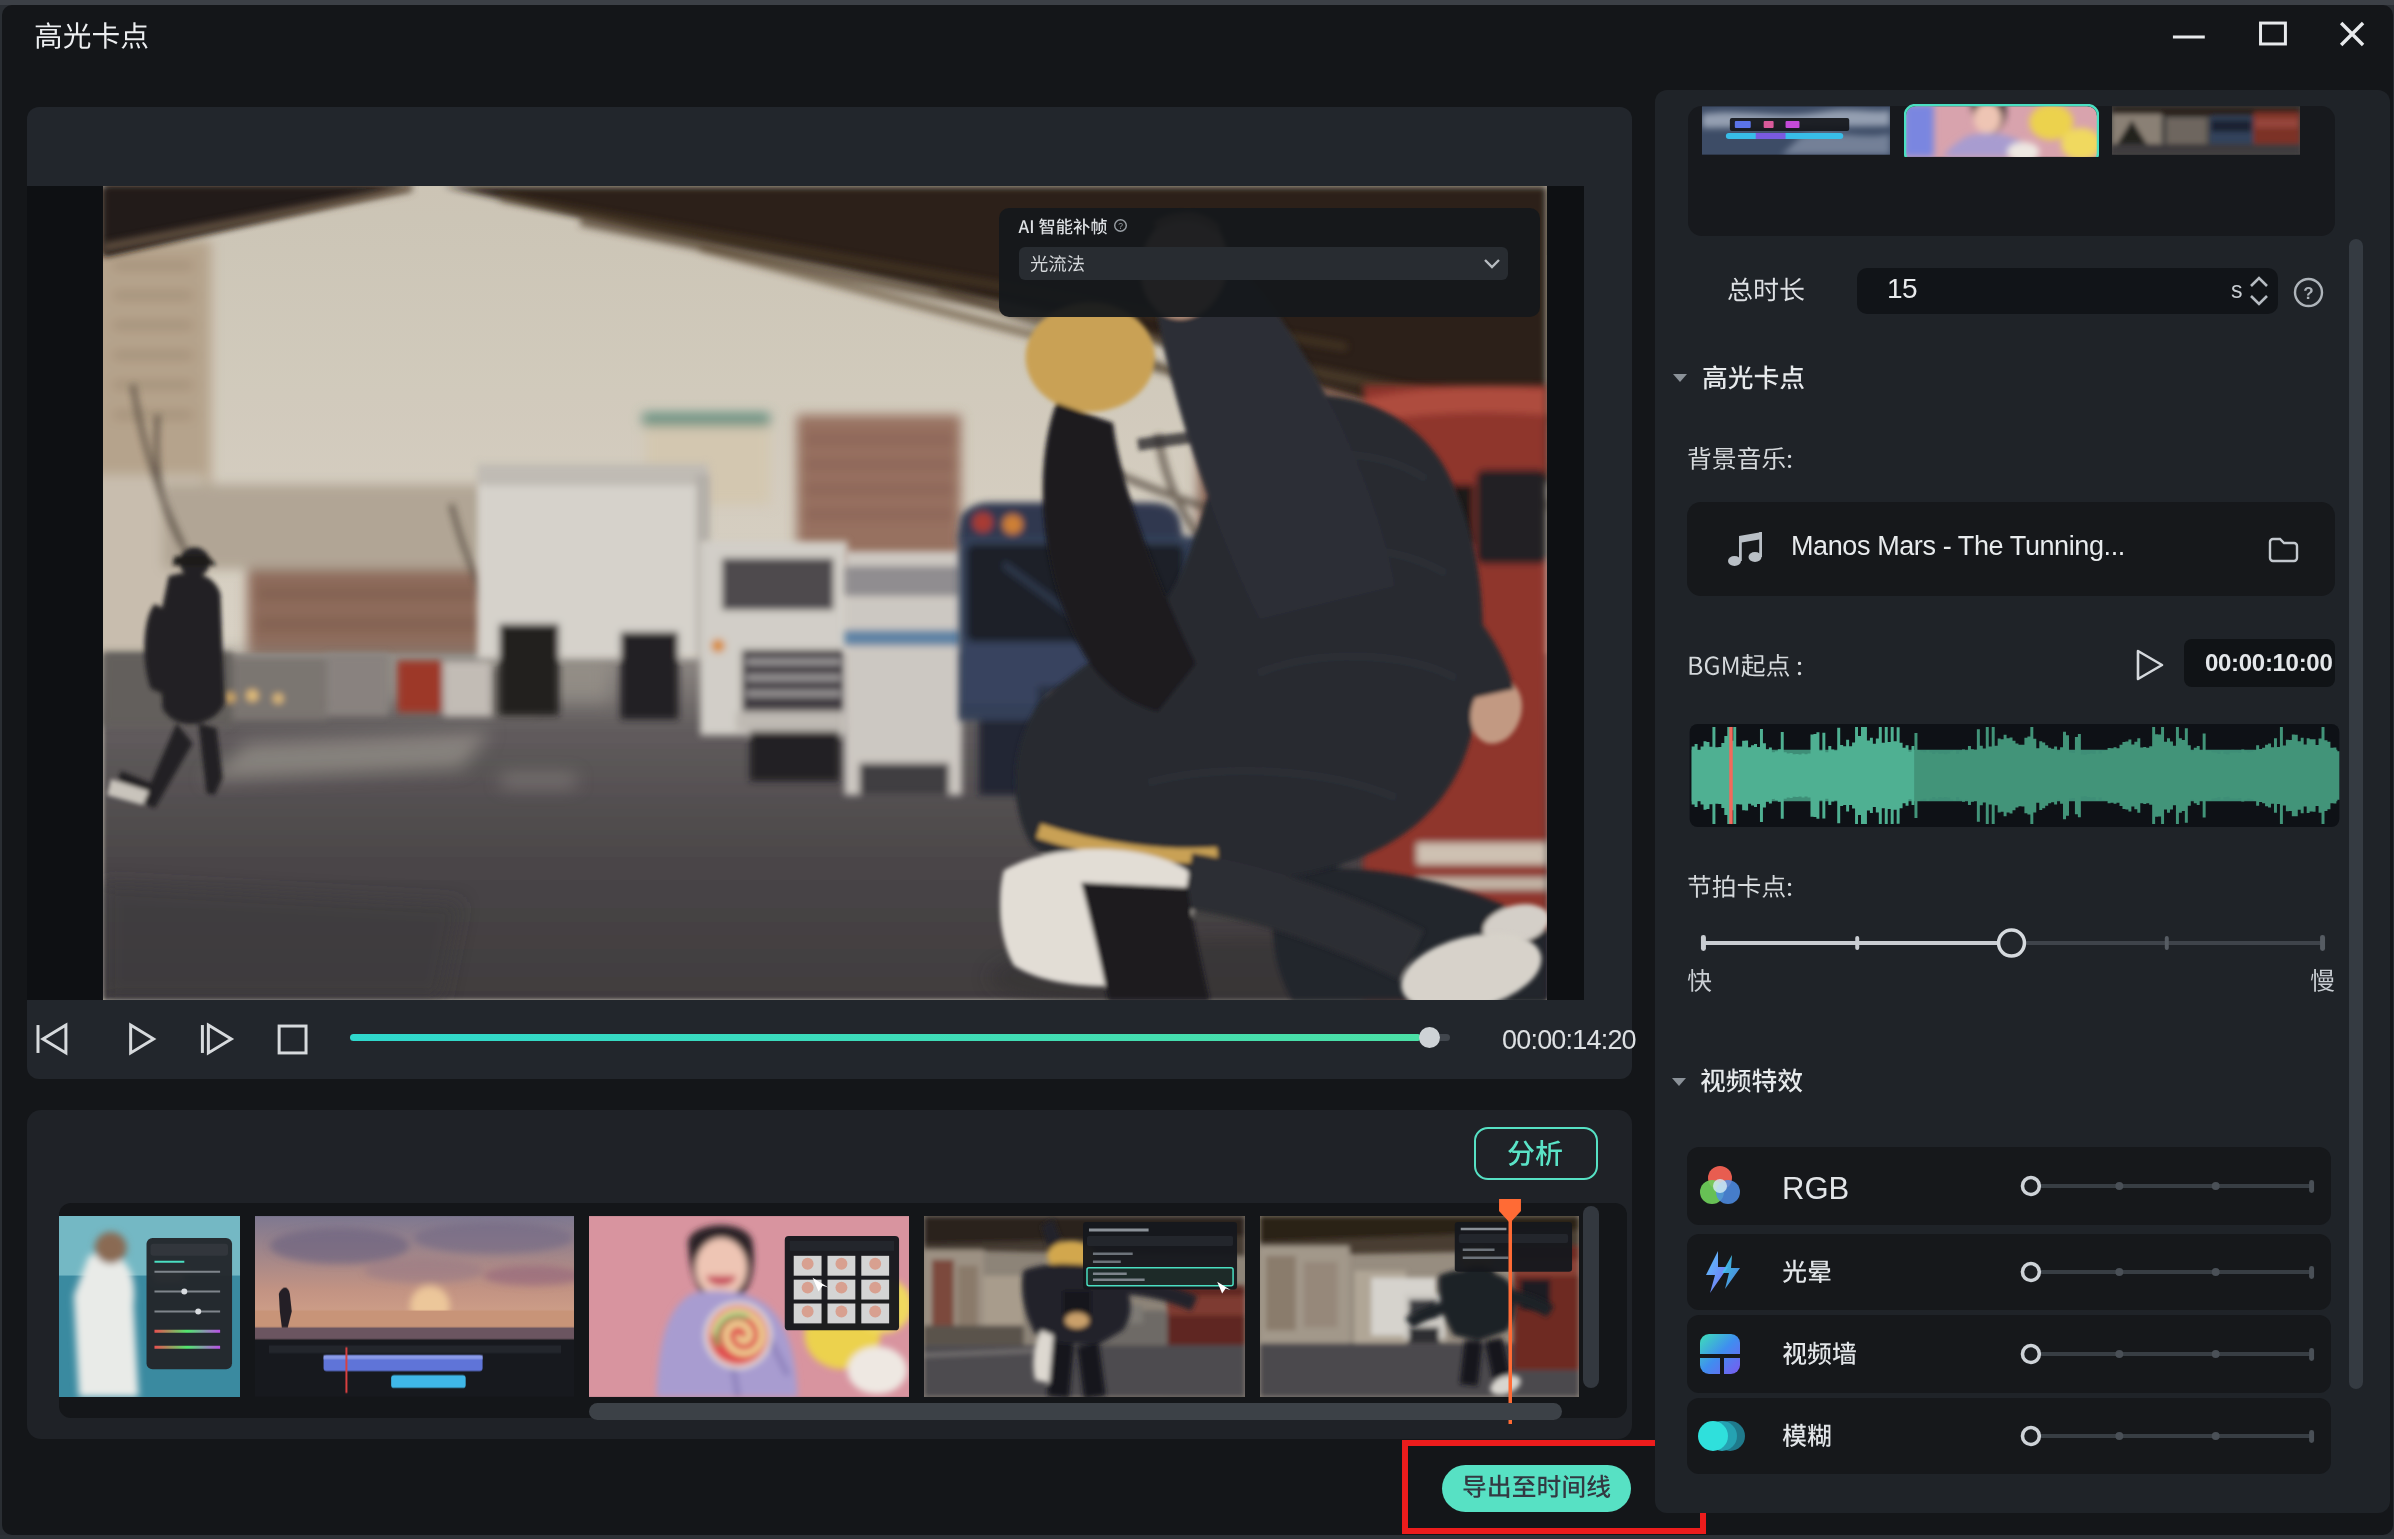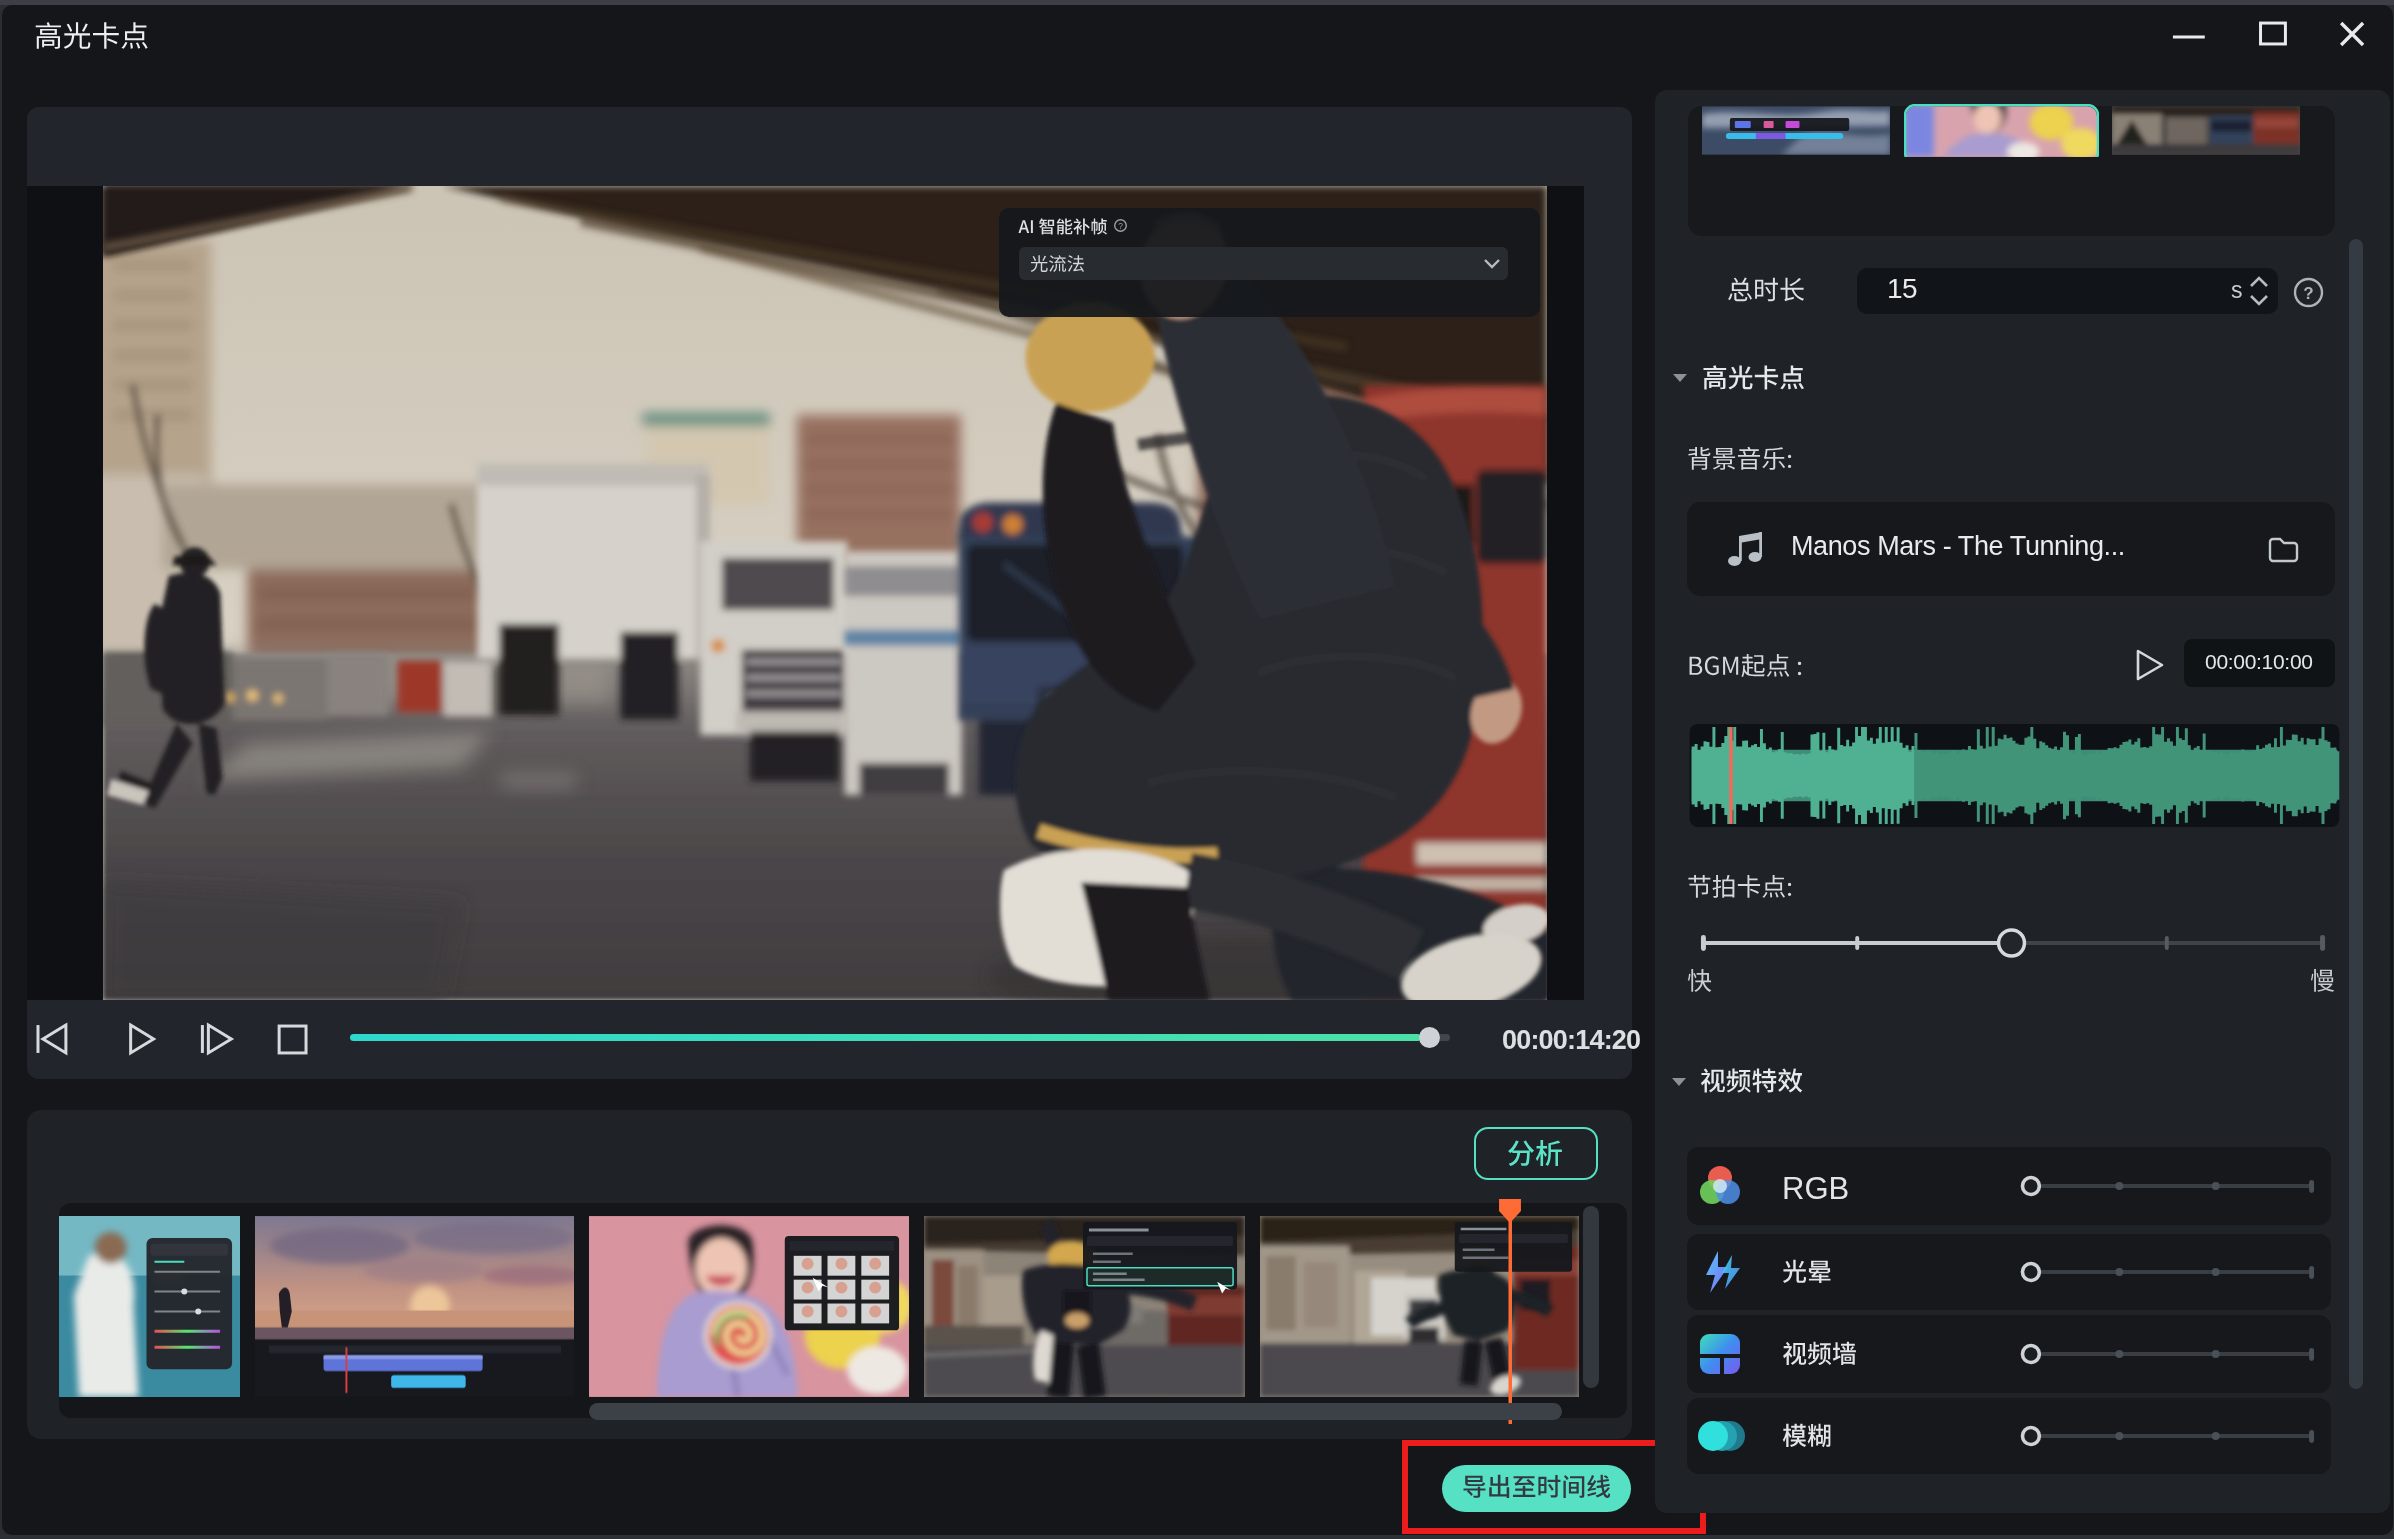--- a/index.html
+++ b/index.html
@@ -206,21 +206,21 @@
           <path d="M3 3 V31"></path>
 <path d="M96 3 L119 17 L96 31 Z"></path>
 <path d="M168 3 V31"></path>
           <path d="M174 3 L197 17 L174 31 Z"></path>
 <rect x="245" y="4" width="27" height="27"></rect>
 </g>
       </svg>
 <div style="position:absolute;left:351px;top:1034px;width:1071px;height:7px;background:linear-gradient(90deg,#2fd8cd,#4be0a6);border-radius:4px;"></div>
 <div style="position:absolute;left:1422px;top:1034px;width:29px;height:7px;background:#41464d;border-radius:4px;"></div>
 <div style="position:absolute;left:1420px;top:1027px;width:21px;height:21px;border-radius:50%;background:#ced2d6"></div>
-<div style="position:absolute;left:1503px;top:1027px;font-size:27px;color:#dde0e3;font-weight:700;line-height:1;white-space:nowrap;letter-spacing:-0.8px;">00:00:14:20</div>
+<div style="position:absolute;left:1503px;top:1027px;font-size:27px;color:#dde0e3;font-weight:400;line-height:1;white-space:nowrap;letter-spacing:-0.8px;">00:00:14:20</div>
 <div style="position:absolute;left:28px;top:1110px;width:1605px;height:329px;background:#1f2227;border-radius:14px;"></div>
 <div style="position:absolute;left:60px;top:1203px;width:1568px;height:215px;background:#141619;border-radius:12px;"></div>
 <div style="position:absolute;left:1475px;top:1127px;width:124px;height:53px;border:2.5px solid #56e1c4;border-radius:14px"></div>
 <svg style="position:absolute;left:1508px;top:1131px;" width="59" height="43" viewBox="0 -32.48 59.00 42.54">
         <path fill="#5ae3c7" d="M5.3 -13.2H21V-10.6H5.3ZM20.1 -13.2H22.9Q22.9 -13.2 22.9 -12.9Q22.8 -12.7 22.8 -12.4Q22.8 -12.2 22.8 -12Q22.7 -8.8 22.5 -6.5Q22.4 -4.3 22.2 -2.8Q22 -1.3 21.8 -0.4Q21.5 0.4 21.1 0.9Q20.6 1.5 20.1 1.7Q19.5 1.9 18.8 2Q18.1 2.1 16.9 2.1Q15.7 2.1 14.4 2Q14.4 1.4 14.2 0.7Q13.9 -0.1 13.6 -0.7Q14.8 -0.5 15.9 -0.5Q17 -0.5 17.5 -0.5Q18.3 -0.5 18.7 -0.8Q19.1 -1.2 19.3 -2.5Q19.6 -3.8 19.8 -6.2Q19.9 -8.7 20.1 -12.7ZM8.9 -23.2 11.7 -22.4Q10.7 -20 9.4 -17.8Q8.1 -15.6 6.6 -13.8Q5 -11.9 3.3 -10.5Q3.1 -10.8 2.7 -11.2Q2.3 -11.6 1.8 -12Q1.4 -12.4 1.1 -12.6Q2.7 -13.8 4.2 -15.5Q5.7 -17.1 6.9 -19.1Q8.1 -21 8.9 -23.2ZM19 -23.2Q19.7 -21.8 20.6 -20.4Q21.5 -18.9 22.6 -17.6Q23.7 -16.2 24.8 -15.1Q26 -13.9 27.1 -13Q26.7 -12.8 26.3 -12.4Q25.9 -12 25.5 -11.6Q25.2 -11.1 24.9 -10.8Q23.8 -11.8 22.6 -13.1Q21.5 -14.4 20.4 -16Q19.3 -17.5 18.3 -19.1Q17.3 -20.7 16.6 -22.2ZM10.5 -12.4H13.3Q13.1 -10.1 12.6 -7.9Q12.2 -5.7 11.1 -3.8Q10.1 -1.8 8.2 -0.2Q6.4 1.3 3.4 2.4Q3.2 2.1 3 1.7Q2.7 1.2 2.3 0.8Q2 0.4 1.7 0.1Q4.5 -0.8 6.2 -2.1Q7.8 -3.5 8.7 -5.1Q9.6 -6.8 10 -8.7Q10.4 -10.5 10.5 -12.4Z M42.7 -14.1H54.9V-11.6H42.7ZM51.1 -23.3 53.4 -21.3Q51.8 -20.6 50 -20.1Q48.1 -19.5 46.1 -19.1Q44.1 -18.7 42.3 -18.4Q42.2 -18.8 41.9 -19.5Q41.7 -20.1 41.4 -20.5Q43.2 -20.9 45 -21.3Q46.8 -21.8 48.4 -22.3Q50 -22.8 51.1 -23.3ZM48.4 -13.3H51V2.3H48.4ZM29.5 -17.7H40.1V-15.2H29.5ZM33.5 -23.6H36.1V2.3H33.5ZM33.4 -16.1 35.1 -15.5Q34.7 -13.8 34.2 -12Q33.7 -10.2 33 -8.5Q32.4 -6.8 31.6 -5.3Q30.9 -3.8 30.1 -2.7Q29.9 -3.3 29.5 -4Q29.1 -4.7 28.7 -5.1Q29.5 -6.1 30.2 -7.4Q30.9 -8.6 31.5 -10.1Q32.2 -11.6 32.7 -13.1Q33.1 -14.6 33.4 -16.1ZM35.8 -14.3Q36.1 -14 36.7 -13.2Q37.2 -12.5 37.9 -11.6Q38.6 -10.7 39.1 -9.9Q39.7 -9.2 39.9 -8.8L38.3 -6.7Q38 -7.3 37.5 -8.2Q37 -9.1 36.5 -10Q35.9 -11 35.4 -11.8Q34.9 -12.6 34.5 -13.1ZM41.4 -20.5H43.9V-12.1Q43.9 -10.4 43.8 -8.6Q43.7 -6.7 43.4 -4.8Q43.1 -2.8 42.4 -1Q41.8 0.8 40.8 2.3Q40.6 2.1 40.2 1.8Q39.8 1.6 39.4 1.3Q38.9 1.1 38.6 1Q39.6 -0.4 40.1 -2.1Q40.7 -3.7 41 -5.5Q41.2 -7.2 41.3 -8.9Q41.4 -10.6 41.4 -12.1Z"></path>
       </svg>
 <svg class="abs" style="left:60px;top:1216px" width="181" height="181" viewBox="0 0 182 182">
 <defs>
           <filter id="tb" x="-20%" y="-20%" width="140%" height="140%">
             <feGaussianBlur stdDeviation="4"></feGaussianBlur>
@@ -531,21 +531,21 @@
 <svg class="abs" style="left:2268px;top:536px" width="32" height="28" viewBox="0 0 32 28">
 <path d="M3 6 a3 3 0 0 1 3-3 h7 l4 4 h10 a3 3 0 0 1 3 3 v12 a3 3 0 0 1-3 3 h-21 a3 3 0 0 1-3-3 Z" fill="none" stroke="#c3c8ce" stroke-width="2.4"></path>
       </svg>
 <svg style="position:absolute;left:1688px;top:646px;" width="119" height="38" viewBox="0 -29.00 119.50 38.20">
         <path fill="#d5d9dc" d="M2.5 0V-18.3H7.9Q9.8 -18.3 11.2 -17.9Q12.6 -17.4 13.4 -16.4Q14.2 -15.5 14.2 -13.8Q14.2 -12.9 13.9 -12.1Q13.6 -11.3 13 -10.7Q12.4 -10.2 11.6 -9.9V-9.8Q13.2 -9.4 14.2 -8.3Q15.3 -7.2 15.3 -5.4Q15.3 -3.6 14.4 -2.4Q13.5 -1.2 12 -0.6Q10.4 0 8.4 0ZM4.8 -10.5H7.5Q9.9 -10.5 10.9 -11.4Q12 -12.2 12 -13.6Q12 -15.2 10.9 -15.8Q9.8 -16.5 7.7 -16.5H4.8ZM4.8 -1.8H8Q10.4 -1.8 11.7 -2.7Q13 -3.6 13 -5.4Q13 -7.2 11.7 -8Q10.4 -8.8 8 -8.8H4.8Z M26.1 0.3Q23.7 0.3 21.9 -0.8Q20 -1.9 18.9 -4.1Q17.9 -6.2 17.9 -9.2Q17.9 -11.4 18.5 -13.1Q19.1 -14.9 20.3 -16.1Q21.4 -17.4 22.9 -18Q24.5 -18.7 26.3 -18.7Q28.2 -18.7 29.5 -17.9Q30.8 -17.2 31.6 -16.4L30.3 -14.9Q29.6 -15.6 28.7 -16.1Q27.7 -16.6 26.3 -16.6Q24.5 -16.6 23.1 -15.7Q21.8 -14.8 21 -13.2Q20.3 -11.5 20.3 -9.2Q20.3 -6.9 21 -5.2Q21.7 -3.5 23.1 -2.6Q24.4 -1.7 26.4 -1.7Q27.4 -1.7 28.2 -2Q29.1 -2.3 29.7 -2.8V-7.6H25.8V-9.5H31.8V-1.8Q30.9 -0.9 29.4 -0.3Q28 0.3 26.1 0.3Z M36.2 0V-18.3H38.9L42.5 -8.5Q42.8 -7.6 43.1 -6.6Q43.5 -5.7 43.8 -4.7H43.9Q44.2 -5.7 44.5 -6.6Q44.8 -7.6 45.2 -8.5L48.6 -18.3H51.4V0H49.3V-10.1Q49.3 -10.9 49.3 -11.9Q49.4 -12.8 49.4 -13.8Q49.5 -14.8 49.6 -15.6H49.5L48 -11.4L44.5 -1.8H43L39.5 -11.4L38.1 -15.6H38Q38 -14.8 38.1 -13.8Q38.2 -12.8 38.2 -11.9Q38.3 -10.9 38.3 -10.1V0Z M55.8 -18.2H65.8V-16.5H55.8ZM68.4 -12.9H75.7V-11.2H68.4ZM55.2 -13.3H66.5V-11.6H55.2ZM61.3 -7.9H66.2V-6.3H61.3ZM60 -21H61.8V-12.5H60ZM60.4 -12.2H62.2V-0.7H60.4ZM67.4 -19.8H76.6V-10.6H74.8V-18.1H67.4ZM67.7 -12.9H69.5V-4.7Q69.5 -4.1 69.7 -3.9Q70 -3.8 70.9 -3.8Q71.1 -3.8 71.6 -3.8Q72.2 -3.8 72.8 -3.8Q73.5 -3.8 74.1 -3.8Q74.7 -3.8 75 -3.8Q75.5 -3.8 75.8 -4Q76 -4.3 76.2 -5Q76.3 -5.8 76.3 -7.3Q76.5 -7.1 76.8 -7Q77.1 -6.8 77.4 -6.7Q77.8 -6.6 78 -6.5Q77.9 -4.8 77.6 -3.8Q77.3 -2.8 76.8 -2.4Q76.2 -2.1 75.1 -2.1Q74.9 -2.1 74.5 -2.1Q74 -2.1 73.5 -2.1Q72.9 -2.1 72.3 -2.1Q71.7 -2.1 71.3 -2.1Q70.8 -2.1 70.7 -2.1Q69.5 -2.1 68.9 -2.3Q68.2 -2.5 67.9 -3.1Q67.7 -3.7 67.7 -4.7ZM57.8 -6.7Q58.4 -4.8 59.2 -3.5Q60 -2.3 61.1 -1.6Q62.3 -1 64 -0.7Q65.6 -0.4 67.8 -0.4Q68.1 -0.4 68.9 -0.4Q69.6 -0.4 70.7 -0.4Q71.7 -0.4 72.9 -0.4Q74 -0.4 75.1 -0.4Q76.2 -0.5 77 -0.5Q77.8 -0.5 78.2 -0.5Q78.1 -0.3 77.9 0Q77.8 0.4 77.6 0.7Q77.5 1.1 77.4 1.4H75.6H67.8Q65.3 1.4 63.4 1Q61.5 0.7 60.2 -0.1Q58.9 -0.9 58 -2.4Q57.1 -3.9 56.5 -6.3ZM56.4 -9.7 58.2 -9.5Q58.1 -7.2 57.9 -5Q57.8 -2.8 57.3 -1Q56.9 0.8 56.2 2.2Q56 2.1 55.7 1.9Q55.4 1.7 55.1 1.6Q54.8 1.4 54.6 1.3Q55.4 0.1 55.7 -1.7Q56.1 -3.4 56.2 -5.4Q56.4 -7.5 56.4 -9.7Z M90.3 -21H92.2V-12.5H90.3ZM84.9 -11.6V-7.1H97.9V-11.6ZM83.1 -13.4H99.8V-5.4H83.1ZM91.2 -18.3H101.7V-16.6H91.2ZM87.4 -3.2 89.2 -3.4Q89.4 -2.6 89.6 -1.7Q89.7 -0.7 89.8 0.1Q89.9 0.9 89.9 1.5L88 1.8Q88 1.1 87.9 0.3Q87.8 -0.6 87.7 -1.5Q87.6 -2.4 87.4 -3.2ZM92.6 -3.2 94.3 -3.5Q94.7 -2.8 95.1 -1.9Q95.5 -1 95.8 -0.2Q96.1 0.6 96.2 1.3L94.4 1.7Q94.2 1.1 94 0.2Q93.7 -0.6 93.3 -1.5Q93 -2.4 92.6 -3.2ZM97.7 -3.4 99.4 -4Q100 -3.2 100.7 -2.3Q101.3 -1.4 101.9 -0.5Q102.4 0.4 102.7 1.1L100.9 1.8Q100.7 1.1 100.1 0.2Q99.6 -0.7 99 -1.6Q98.4 -2.6 97.7 -3.4ZM83.4 -3.9 85.2 -3.4Q84.5 -2 83.6 -0.5Q82.7 1 81.7 2L80 1.1Q81 0.3 81.9 -1.1Q82.8 -2.5 83.4 -3.9Z M113 -9.8Q112.3 -9.8 111.9 -10.2Q111.4 -10.7 111.4 -11.5Q111.4 -12.3 111.9 -12.8Q112.3 -13.2 113 -13.2Q113.7 -13.2 114.2 -12.8Q114.7 -12.3 114.7 -11.5Q114.7 -10.7 114.2 -10.2Q113.7 -9.8 113 -9.8ZM113 0.3Q112.3 0.3 111.9 -0.2Q111.4 -0.6 111.4 -1.4Q111.4 -2.2 111.9 -2.7Q112.3 -3.2 113 -3.2Q113.7 -3.2 114.2 -2.7Q114.7 -2.2 114.7 -1.4Q114.7 -0.6 114.2 -0.2Q113.7 0.3 113 0.3Z"></path>
       </svg>
 <svg class="abs" style="left:2131px;top:645px" width="38" height="40" viewBox="0 0 38 40">
         <path d="M8 6 L32 20 L8 34 Z" fill="none" stroke="#d5d9dd" stroke-width="2.6" stroke-linejoin="round"></path>
       </svg>
 <div style="position:absolute;left:2185px;top:639px;width:151px;height:48px;background:#101316;border-radius:8px;"></div>
-<div style="position:absolute;left:2206px;top:651px;font-size:21px;color:#e4e7ea;font-weight:400;line-height:1;white-space:nowrap;letter-spacing:-0.3px;">00:00:10:00</div>
+<div style="position:absolute;left:2206px;top:651px;font-size:24px;color:#e4e7ea;font-weight:700;line-height:1;white-space:nowrap;letter-spacing:-0.3px;">00:00:10:00</div>
 <svg class="abs" style="left:1689px;top:724px" width="653" height="103" viewBox="0 0 656 104">
 <rect width="656" height="104" rx="8" fill="#0e1116"></rect>
 <rect x="2" y="26" width="652" height="52" fill="#3e8e77"></rect>
 <path d="M2 22.8h3v58.4h-3zM5 20.1h3v63.8h-3zM8 26.2h3v51.6h-3zM11 22.8h3v58.4h-3zM14 17.3h3v69.4h-3zM17 18.2h3v67.6h-3zM20 22.9h3v58.1h-3zM23 3.0h3v98.0h-3zM26 23.5h3v57.0h-3zM29 23.1h3v57.8h-3zM32 19.3h3v65.4h-3zM35 12.1h3v79.8h-3zM38 3.0h3v98.0h-3zM41 16.9h3v70.1h-3zM44 3.0h3v98.0h-3zM47 22.8h3v58.3h-3zM50 22.8h3v58.4h-3zM53 17.0h3v70.1h-3zM56 16.7h3v70.7h-3zM59 23.6h3v56.9h-3zM62 21.5h3v60.9h-3zM65 20.2h3v63.7h-3zM68 23.1h3v57.8h-3zM71 5.0h3v93.9h-3zM74 19.5h3v64.9h-3zM77 25.5h3v53.1h-3zM80 23.8h3v56.4h-3zM83 28.4h3v47.3h-3zM86 27.4h3v49.3h-3zM89 25.6h3v52.9h-3zM92 8.2h3v87.5h-3zM95 28.6h3v46.9h-3zM98 29.8h3v44.5h-3zM101 29.4h3v45.3h-3zM104 30.6h3v42.8h-3zM107 30.4h3v43.2h-3zM110 30.9h3v42.2h-3zM113 29.7h3v44.6h-3zM116 30.6h3v42.7h-3zM119 29.8h3v44.4h-3zM122 10.5h3v83.1h-3zM125 10.0h3v84.0h-3zM128 8.4h3v87.3h-3zM131 27.3h3v49.4h-3zM134 8.8h3v86.5h-3zM137 28.6h3v46.8h-3zM140 22.2h3v59.6h-3zM143 25.7h3v52.6h-3zM146 26.9h3v50.2h-3zM149 3.8h3v96.5h-3zM152 21.1h3v61.8h-3zM155 22.4h3v59.3h-3zM158 15.8h3v72.5h-3zM161 22.4h3v59.3h-3zM164 18.8h3v66.5h-3zM167 3.0h3v98.0h-3zM170 12.2h3v79.6h-3zM173 3.0h3v98.0h-3zM176 3.0h3v98.0h-3zM179 16.7h3v70.6h-3zM182 14.0h3v75.9h-3zM185 20.0h3v63.9h-3zM188 14.7h3v74.6h-3zM191 3.0h3v98.0h-3zM194 19.0h3v66.0h-3zM197 3.0h3v98.0h-3zM200 18.2h3v67.5h-3zM203 3.0h3v98.0h-3zM206 17.4h3v69.2h-3zM209 3.2h3v97.5h-3zM212 19.0h3v66.1h-3zM215 24.0h3v56.0h-3zM218 21.4h3v61.2h-3zM221 28.0h3v48.0h-3zM224 22.1h3v59.8h-3z" fill="#4fb092"></path>
 <path d="M227 9.0h3v86.0h-3zM230 26.2h3v51.5h-3zM233 27.7h3v48.5h-3zM236 28.4h3v47.2h-3zM239 26.2h3v51.5h-3zM242 28.4h3v47.2h-3zM245 30.3h3v43.3h-3zM248 28.4h3v47.2h-3zM251 30.1h3v43.7h-3zM254 29.9h3v44.2h-3zM257 30.5h3v43.1h-3zM260 29.7h3v44.6h-3zM263 27.6h3v48.7h-3zM266 26.4h3v51.2h-3zM269 30.1h3v43.9h-3zM272 27.6h3v48.9h-3zM275 25.7h3v52.7h-3zM278 27.6h3v48.8h-3zM281 22.1h3v59.8h-3zM284 25.5h3v53.0h-3zM287 26.1h3v51.7h-3zM290 5.3h3v93.5h-3zM293 22.0h3v60.0h-3zM296 24.8h3v54.5h-3zM299 3.0h3v98.0h-3zM302 22.7h3v58.6h-3zM305 3.0h3v98.0h-3zM308 22.0h3v60.0h-3zM311 14.6h3v74.8h-3zM314 15.3h3v73.4h-3zM317 10.8h3v82.4h-3zM320 14.5h3v74.9h-3zM323 13.7h3v76.7h-3zM326 16.9h3v70.2h-3zM329 19.7h3v64.6h-3zM332 21.0h3v62.0h-3zM335 20.9h3v62.3h-3zM338 13.8h3v76.4h-3zM341 12.7h3v78.6h-3zM344 3.0h3v98.0h-3zM347 14.8h3v74.5h-3zM350 24.4h3v55.2h-3zM353 17.3h3v69.5h-3zM356 18.8h3v66.3h-3zM359 21.4h3v61.2h-3zM362 24.1h3v55.8h-3zM365 25.0h3v54.0h-3zM368 22.6h3v58.7h-3zM371 27.6h3v48.8h-3zM374 23.5h3v57.0h-3zM377 7.9h3v88.3h-3zM380 11.4h3v81.3h-3zM383 28.7h3v46.5h-3zM386 29.3h3v45.3h-3zM389 13.0h3v78.0h-3zM392 10.0h3v84.1h-3zM395 30.9h3v42.2h-3zM398 31.0h3v42.0h-3zM401 30.4h3v43.2h-3zM404 29.8h3v44.5h-3zM407 30.0h3v44.0h-3zM410 26.8h3v50.4h-3zM413 29.8h3v44.5h-3zM416 27.2h3v49.7h-3zM419 26.6h3v50.8h-3zM422 24.2h3v55.7h-3zM425 24.4h3v55.2h-3zM428 23.5h3v56.9h-3zM431 24.5h3v55.1h-3zM434 21.0h3v61.9h-3zM437 18.1h3v67.8h-3zM440 17.7h3v68.6h-3zM443 15.6h3v72.7h-3zM446 20.8h3v62.5h-3zM449 17.9h3v68.1h-3zM452 14.4h3v75.3h-3zM455 23.8h3v56.3h-3zM458 23.3h3v57.4h-3zM461 24.1h3v55.8h-3zM464 22.5h3v59.0h-3zM467 3.0h3v98.0h-3zM470 10.4h3v83.2h-3zM473 10.7h3v82.7h-3zM476 3.0h3v98.0h-3zM479 17.8h3v68.5h-3zM482 14.3h3v75.3h-3zM485 17.7h3v68.6h-3zM488 22.0h3v60.0h-3zM491 3.0h3v98.0h-3zM494 14.5h3v75.0h-3zM497 16.1h3v71.8h-3zM500 4.2h3v95.6h-3zM503 21.4h3v61.2h-3zM506 27.4h3v49.2h-3zM509 24.1h3v55.8h-3zM512 22.3h3v59.4h-3zM515 26.6h3v50.8h-3zM518 9.5h3v84.9h-3zM521 27.0h3v50.1h-3zM524 26.9h3v50.3h-3zM527 28.6h3v46.7h-3zM530 28.9h3v46.1h-3zM533 30.3h3v43.5h-3zM536 27.4h3v49.2h-3zM539 30.1h3v43.8h-3zM542 30.7h3v42.7h-3zM545 28.7h3v46.5h-3zM548 28.9h3v46.3h-3zM551 28.5h3v47.0h-3zM554 29.2h3v45.5h-3zM557 25.7h3v52.6h-3zM560 27.4h3v49.1h-3zM563 28.7h3v46.6h-3zM566 28.0h3v48.0h-3zM569 26.4h3v51.3h-3zM572 21.4h3v61.1h-3zM575 25.3h3v53.5h-3zM578 24.0h3v56.0h-3zM581 20.9h3v62.2h-3zM584 19.8h3v64.5h-3zM587 23.5h3v57.1h-3zM590 14.4h3v75.2h-3zM593 23.3h3v57.4h-3zM596 3.0h3v98.0h-3zM599 21.7h3v60.6h-3zM602 15.9h3v72.2h-3zM605 16.2h3v71.7h-3zM608 10.7h3v82.5h-3zM611 10.8h3v82.3h-3zM614 17.4h3v69.2h-3zM617 13.9h3v76.1h-3zM620 20.7h3v62.5h-3zM623 14.3h3v75.5h-3zM626 15.5h3v72.9h-3zM629 15.4h3v73.3h-3zM632 21.1h3v61.8h-3zM635 14.6h3v74.9h-3zM638 3.0h3v98.0h-3zM641 16.3h3v71.5h-3zM644 18.0h3v68.1h-3zM647 24.0h3v56.0h-3zM650 23.8h3v56.5h-3zM653 27.5h3v49.0h-3z" fill="#429479"></path>
 <rect x="40" y="3" width="3.5" height="98" fill="#f4695c"></rect>
 </svg>
 <svg style="position:absolute;left:1688px;top:867px;" width="109" height="38" viewBox="0 -29.00 109.95 38.20">
         <path fill="#d5d9dc" d="M19.3 -12.2H21.2V-3.8Q21.2 -3 21 -2.5Q20.8 -2 20.1 -1.7Q19.4 -1.5 18.2 -1.5Q17 -1.4 15.2 -1.4Q15.2 -1.9 15 -2.4Q14.8 -3 14.6 -3.4Q15.6 -3.4 16.4 -3.3Q17.2 -3.3 17.8 -3.3Q18.4 -3.3 18.7 -3.4Q19 -3.4 19.2 -3.5Q19.3 -3.6 19.3 -3.8ZM9 -11H11V1.9H9ZM2.4 -12.2H20.1V-10.4H2.4ZM1.4 -18.2H23.6V-16.4H1.4ZM7.2 -21H9.1V-13.5H7.2ZM15.9 -21H17.8V-13.5H15.9Z M25.8 -7.8Q26.9 -8 28.3 -8.4Q29.7 -8.8 31.2 -9.2Q32.7 -9.6 34.2 -10.1L34.5 -8.3Q32.4 -7.7 30.2 -7Q28.1 -6.4 26.3 -5.9ZM26.2 -16H34.2V-14.1H26.2ZM29.4 -21H31.3V-0.3Q31.3 0.5 31.1 1Q30.9 1.4 30.4 1.6Q29.9 1.9 29.1 1.9Q28.3 2 27 2Q27 1.6 26.8 1.1Q26.7 0.6 26.5 0.2Q27.3 0.2 28 0.2Q28.7 0.2 29 0.2Q29.2 0.2 29.3 0.1Q29.4 0 29.4 -0.3ZM35.6 -16.5H47.8V1.8H45.8V-14.7H37.4V1.9H35.6ZM36.7 -8.9H46.6V-7.2H36.7ZM36.7 -1.2H46.6V0.6H36.7ZM40.9 -21 43 -20.7Q42.6 -19.3 42.2 -17.9Q41.7 -16.5 41.2 -15.4L39.5 -15.8Q39.8 -16.5 40 -17.4Q40.3 -18.3 40.5 -19.3Q40.7 -20.2 40.9 -21Z M51.3 -11.8H73.7V-9.9H51.3ZM62.1 -17.5H71.2V-15.6H62.1ZM61 -21H62.9V-10.9H61ZM61 -10.5H63V2H61ZM63.3 -5.8 64.3 -7.2Q65.3 -6.9 66.4 -6.4Q67.6 -6 68.7 -5.5Q69.9 -5 70.9 -4.6Q71.9 -4.1 72.6 -3.8L71.6 -2.1Q70.9 -2.5 69.9 -2.9Q68.9 -3.4 67.8 -3.9Q66.6 -4.4 65.5 -4.9Q64.3 -5.4 63.3 -5.8Z M86.4 -21H88.3V-12.5H86.4ZM80.9 -11.6V-7.1H94V-11.6ZM79.1 -13.4H95.9V-5.4H79.1ZM87.2 -18.3H97.8V-16.6H87.2ZM83.5 -3.2 85.3 -3.4Q85.5 -2.6 85.6 -1.7Q85.8 -0.7 85.8 0.1Q85.9 0.9 85.9 1.5L84 1.8Q84 1.1 84 0.3Q83.9 -0.6 83.8 -1.5Q83.7 -2.4 83.5 -3.2ZM88.7 -3.2 90.4 -3.5Q90.8 -2.8 91.1 -1.9Q91.5 -1 91.8 -0.2Q92.1 0.6 92.3 1.3L90.4 1.7Q90.3 1.1 90 0.2Q89.7 -0.6 89.4 -1.5Q89 -2.4 88.7 -3.2ZM93.8 -3.4 95.4 -4Q96.1 -3.2 96.7 -2.3Q97.4 -1.4 97.9 -0.5Q98.5 0.4 98.8 1.1L97 1.8Q96.7 1.1 96.2 0.2Q95.7 -0.7 95 -1.6Q94.4 -2.6 93.8 -3.4ZM79.4 -3.9 81.2 -3.4Q80.6 -2 79.7 -0.5Q78.8 1 77.8 2L76 1.1Q77.1 0.3 78 -1.1Q78.9 -2.5 79.4 -3.9Z M103.5 -9.8Q102.8 -9.8 102.3 -10.2Q101.8 -10.7 101.8 -11.5Q101.8 -12.3 102.3 -12.8Q102.8 -13.2 103.5 -13.2Q104.2 -13.2 104.6 -12.8Q105.1 -12.3 105.1 -11.5Q105.1 -10.7 104.6 -10.2Q104.2 -9.8 103.5 -9.8ZM103.5 0.3Q102.8 0.3 102.3 -0.2Q101.8 -0.6 101.8 -1.4Q101.8 -2.2 102.3 -2.7Q102.8 -3.2 103.5 -3.2Q104.2 -3.2 104.6 -2.7Q105.1 -2.2 105.1 -1.4Q105.1 -0.6 104.6 -0.2Q104.2 0.3 103.5 0.3Z"></path>
       </svg>

